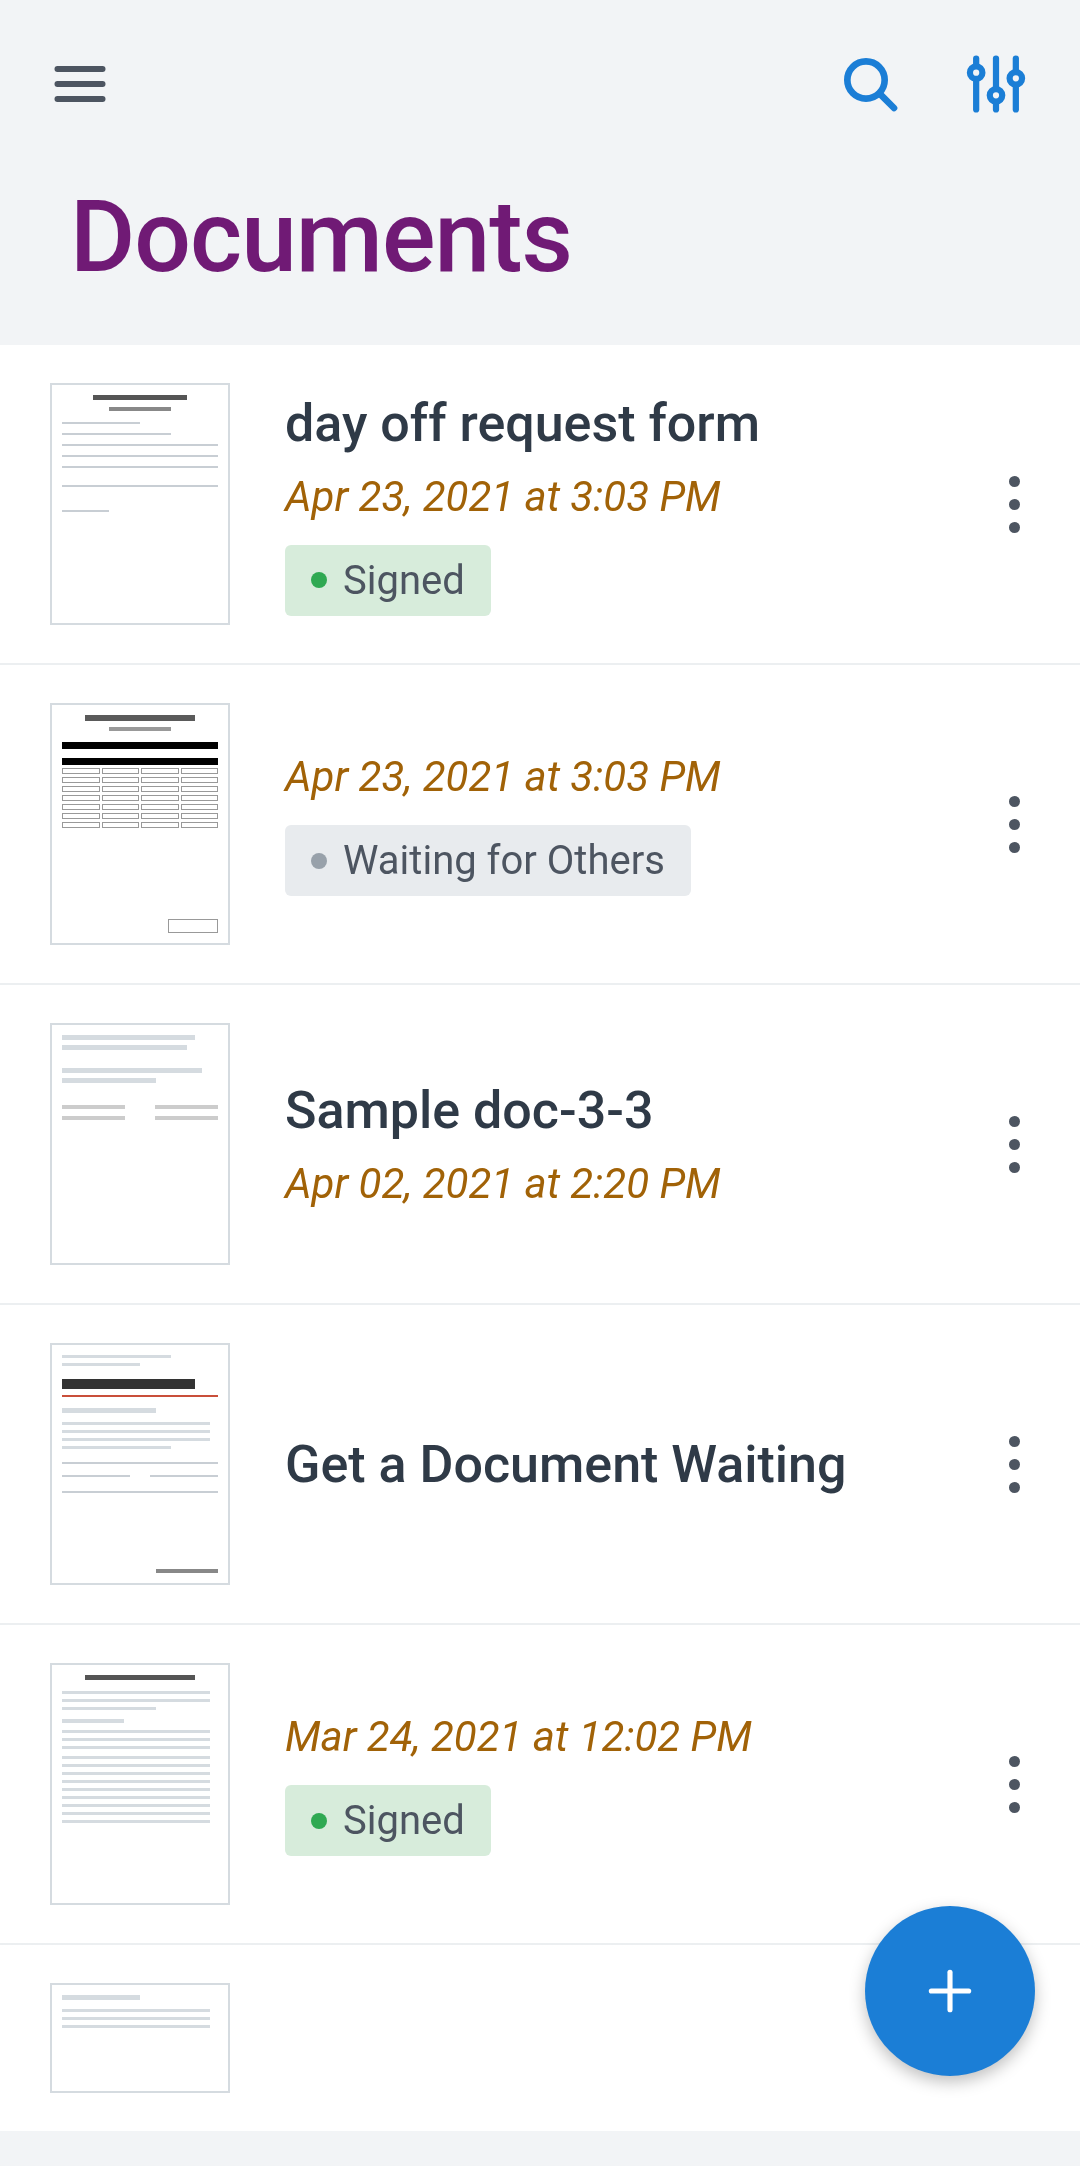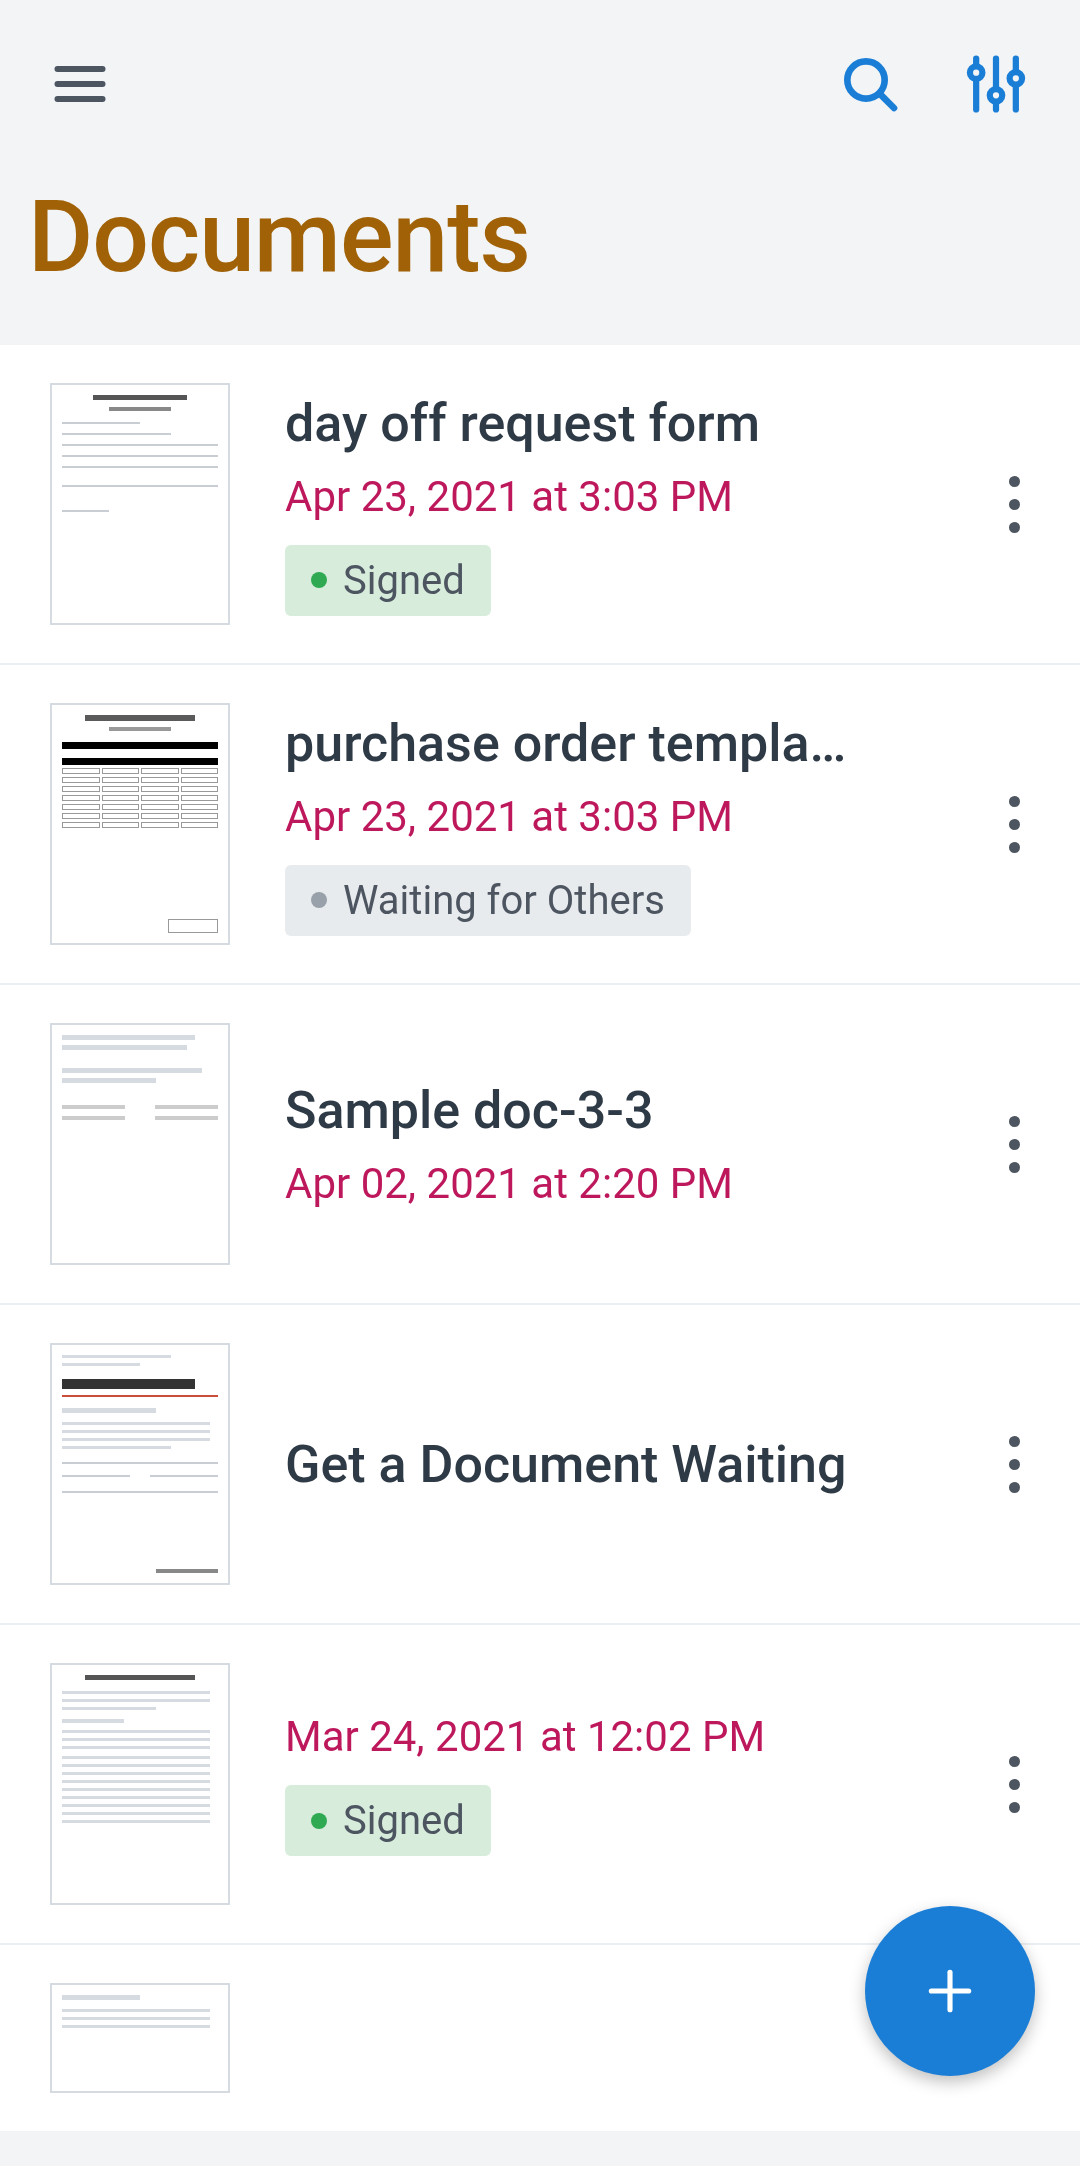--- a/index.html
+++ b/index.html
@@ -16,22 +16,22 @@
       align-items: center;
       justify-content: space-between;
       padding: 50px 50px 30px 50px;
     }
     .header-left { display: flex; align-items: center; }
     .header-right { display: flex; align-items: center; gap: 60px; }
     .icon-btn { display: flex; align-items: center; justify-content: center; cursor: pointer; }
     .page-title {
       font-size: 100px;
       font-weight: 500;
-      color: #a16207;
-      padding: 30px 50px 50px 28px;
+      color: #701a75;
+      padding: 30px 50px 50px 70px;
       letter-spacing: -1px;
     }
     .document-list { background: #fff; }
     .document-item {
       display: flex;
       align-items: center;
       padding: 38px 50px 38px 50px;
       border-bottom: 2px solid #eceff1;
       gap: 55px;
     }
@@ -56,22 +56,23 @@
     .doc-title {
       font-size: 52px;
       font-weight: 500;
       color: #2f3a47;
       white-space: nowrap;
       overflow: hidden;
       text-overflow: ellipsis;
     }
     .doc-date {
       font-size: 42px;
-      color: #be185d;
+      color: #a16207;
       font-weight: 400;
+      font-style: italic;
     }
     .status-badge {
       display: inline-flex;
       align-items: center;
       gap: 16px;
       padding: 12px 26px;
       border-radius: 6px;
       font-size: 40px;
       font-weight: 400;
       width: fit-content;
@@ -243,21 +244,20 @@
           <div class="th-cell"></div>
           <div class="th-cell"></div>
           <div class="th-cell"></div>
         </div>
       <div style="flex:1;"></div>
       <div style="display:flex;justify-content:flex-end;">
           <div style="width:50px;height:14px;border:1px solid #999;"></div>
         </div>
     </div>
     <div class="doc-info">
-      <div class="doc-title">purchase order templa…</div>
       <div class="doc-date">Apr 23, 2021 at 3:03 PM</div>
       <div class="status-badge status-waiting">
         <span class="dot"></span>
         <span>Waiting for Others</span>
       </div>
     </div>
     <div class="more-btn">
       <div class="more-dots">
           <span></span>
           <span></span>

